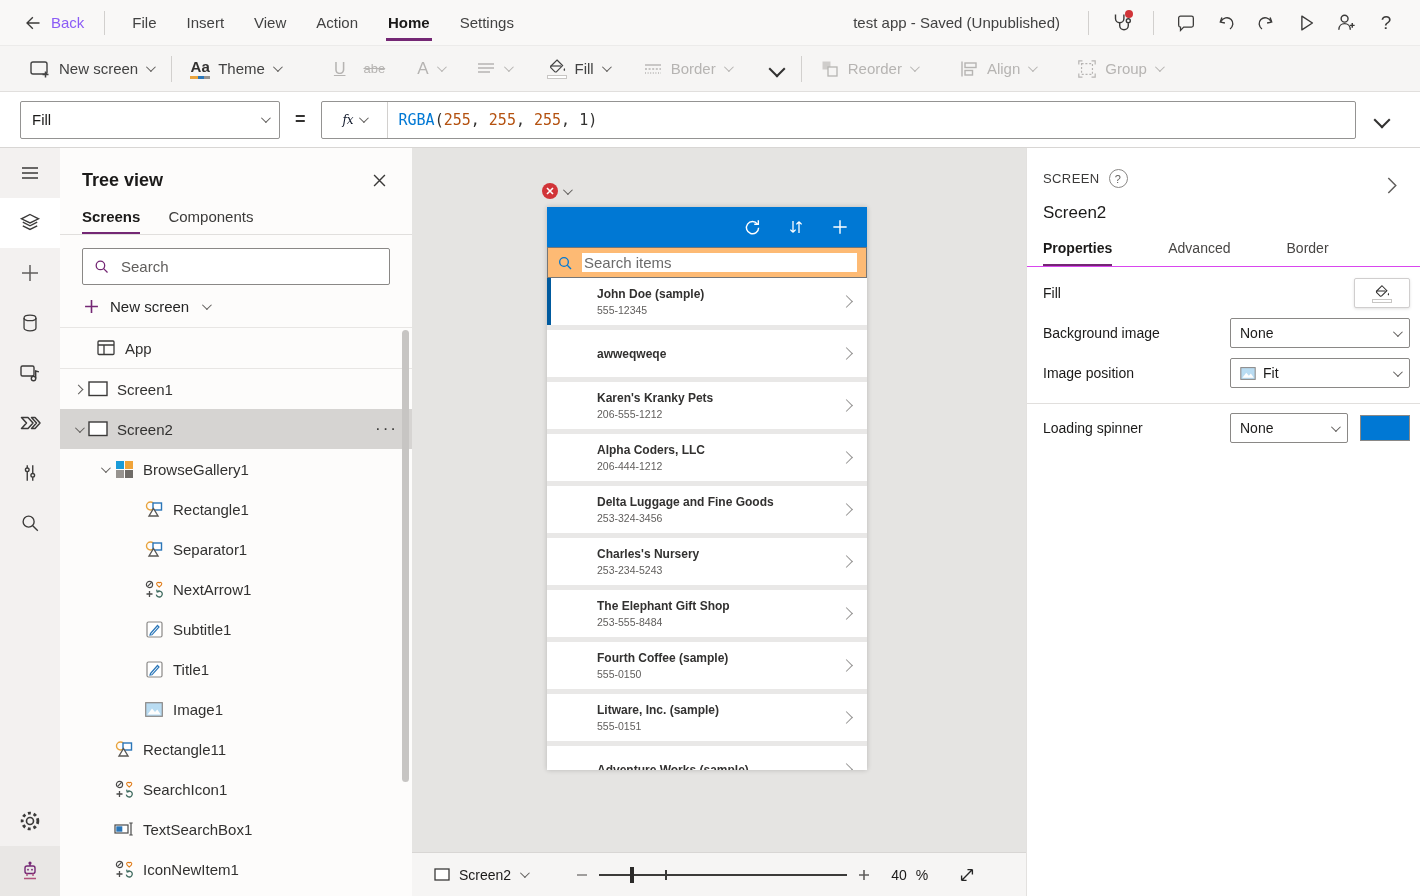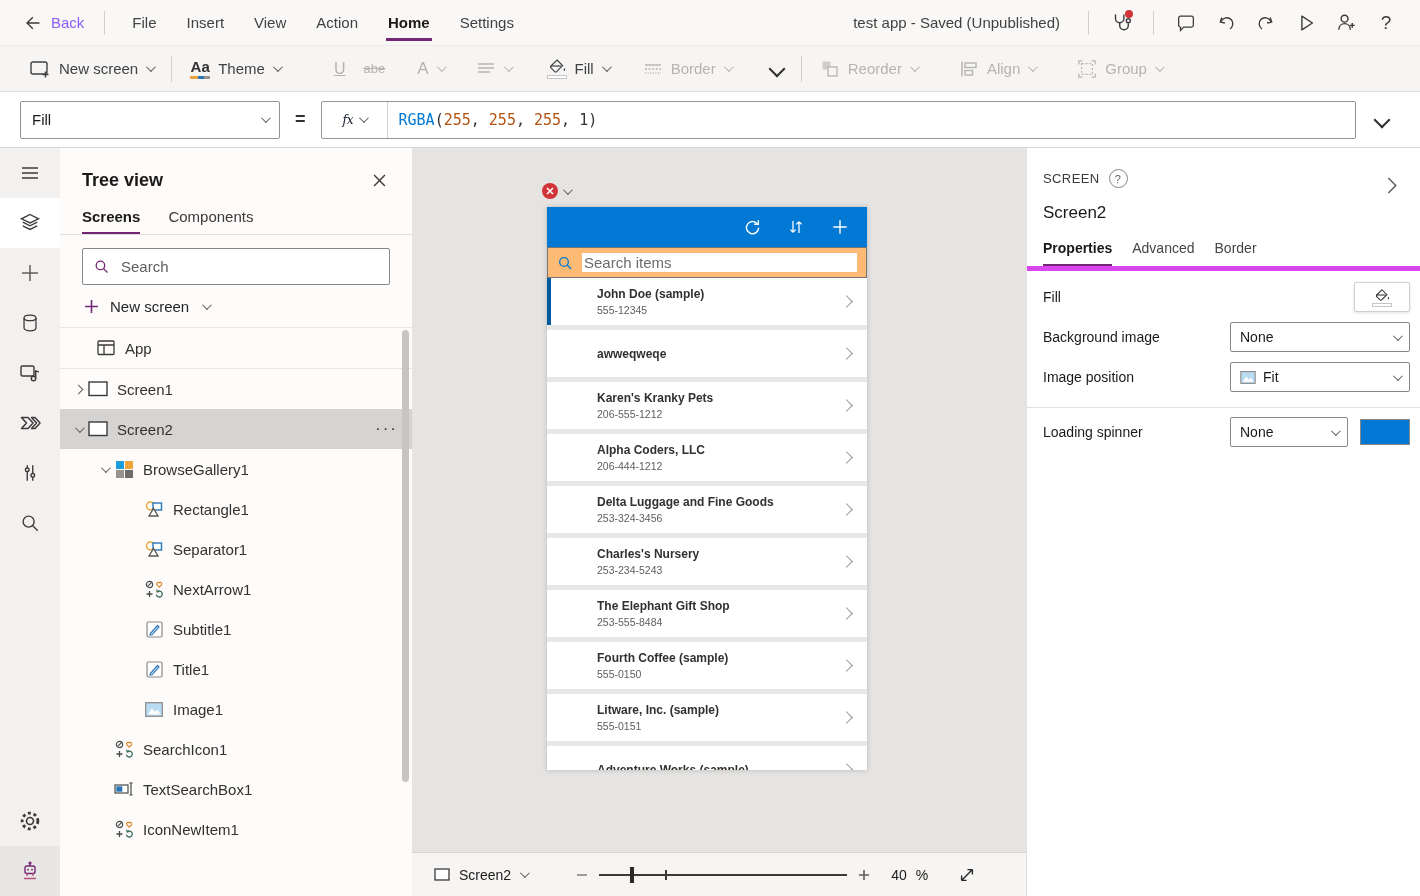--- a/index.html
+++ b/index.html
@@ -125,21 +125,21 @@
   .cf-expand { margin-left:30px; }
 
   
   .props { width:394px; background:#fff; border-left:1px solid #e3e1df; position:relative; }
   .pp-head { padding:21px 16px 0 16px; }
   .pp-type { font-size:13px; color:#3b3a39; letter-spacing:.4px; display:flex; align-items:center; gap:9px; }
   .pp-q { width:19px; height:19px; border:1.3px solid #8a8886; border-radius:50%; font-size:11px;
     display:flex; align-items:center; justify-content:center; color:#605e5c; }
   .pp-collapse { position:absolute; top:24px; right:16px; width:26px; height:26px; display:flex; align-items:center; justify-content:center; }
   .pp-name { font-size:17px; color:#1b1a19; margin-top:15px; }
-  .pp-tabs { display:flex; gap:20px; padding:17px 0 0 16px; border-bottom:5px solid #d946ef; }
+  .pp-tabs { display:flex; gap:56px; padding:17px 0 0 16px; border-bottom:1px solid #d946ef; }
   .pp-tab { font-size:14px; color:#484644; padding-bottom:10px; position:relative; }
   .pp-tab.active { font-weight:700; color:#1b1a19; }
   .pp-tab.active::after { content:""; position:absolute; left:0; right:0; bottom:0; height:2.5px; background:#742774; }
   .pp-rows { padding:6px 10px 0 16px; }
   .pp-row { display:flex; align-items:center; min-height:40px; }
   .pp-label { flex:1; font-size:14px; color:#1b1a19; }
   .pp-select { width:180px; height:30px; border:1px solid #8a8886; border-radius:2px; background:#fff;
     display:flex; align-items:center; gap:7px; padding:0 9px; font-size:14px; color:#1b1a19; }
   .pp-select .cv { margin-left:auto; }
   .pp-fillbtn { width:56px; height:30px; border:1px solid #d0cece; border-radius:2px; background:#fff;
@@ -568,20 +568,30 @@
       <div class="trow r-galchild">
         <span class="ticon">
           <svg width="18" height="15" viewBox="0 0 18 15">
               <rect x="0.7" y="0.7" width="16.6" height="13.6" fill="#b9dcf2" stroke="#8a8886" stroke-width="1.2"></rect>
               <path d="M2.5 12.5 L7 6.5 L10 10 L12.3 7.5 L15.7 12.5 Z" fill="#fdfdfd"></path>
             </svg>
         </span>
         <span>Image1</span>
       </div>
 
+      <div class="trow r-s2child">
+        <span class="ticon">
+          <svg width="18" height="16" viewBox="0 0 18 16" fill="none" stroke-width="1.4">
+            <circle cx="5.5" cy="5" r="4" stroke="#e8a33d"></circle>
+              <rect x="8" y="2" width="8.5" height="7" fill="#fff" stroke="#2a76b8"></rect>
+              <path d="M4 15 L8.5 7.5 L13 15 Z" fill="#fff" stroke="#5a5855"></path>
+          </svg>
+        </span>
+        <span>Rectangle11</span>
+      </div>
 
       <div class="trow r-s2child">
         <span class="ticon">
           <svg width="18" height="18" viewBox="0 0 18 18" fill="none">
             <circle cx="4.5" cy="4.5" r="3.1" stroke="#4a4a4a" stroke-width="1.2"></circle>
               <path d="M2.4 6.6 L6.6 2.4" stroke="#4a4a4a" stroke-width="1.2"></path>
             <path d="M11.6 3.8 a1.6 1.6 0 0 1 2.6-1.1 a1.6 1.6 0 0 1 2.6 1.1 q0 1.5-2.6 3.2 q-2.6-1.7-2.6-3.2 z" stroke="#e07b16" stroke-width="1.1"></path>
             <path d="M4.5 11 v6 M1.5 14 h6" stroke="#4a4a4a" stroke-width="1.3"></path>
             <path d="M11.3 14.6 a3 3 0 1 0 0.9-2.8" stroke="#3f6b5f" stroke-width="1.3"></path>
               <path d="M11.6 9.6 l0.6 2.3 2.3-0.6" stroke="#3f6b5f" stroke-width="1.2"></path>

